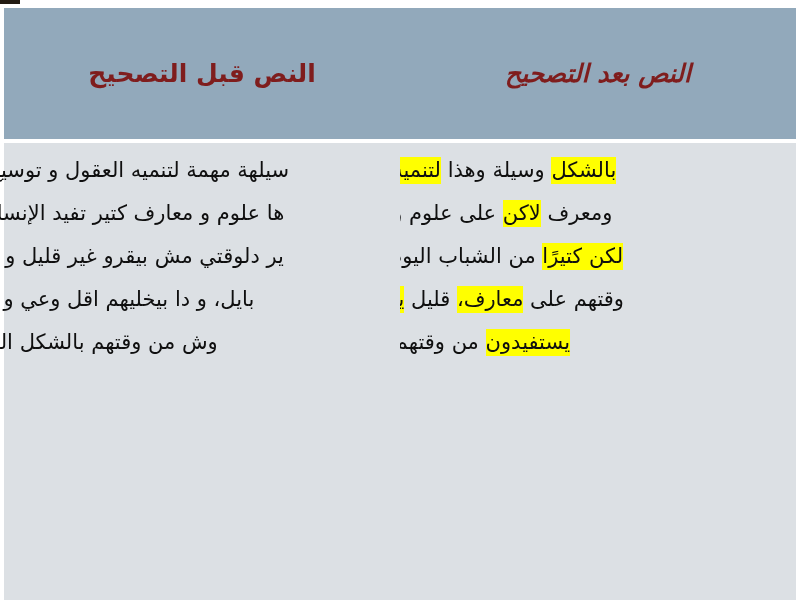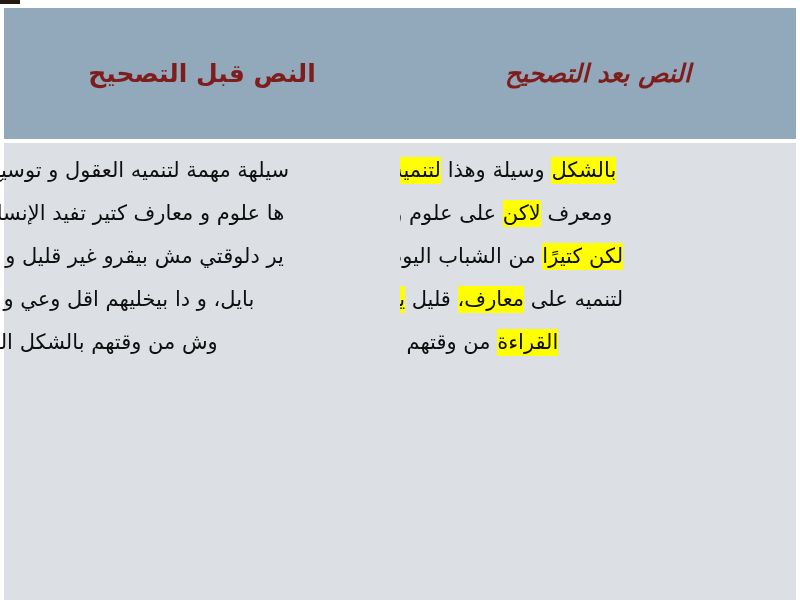--- a/index.html
+++ b/index.html
@@ -123,22 +123,22 @@
       <tr>
         <th class="head-cell left-head">النص بعد التصحيح</th>
         <th class="head-cell right-head">النص قبل التصحيح</th>
       </tr>
       <tr>
         <td class="body-cell left-body">
           <div class="para corrected">
               <span class="line"><mark class="hl">بالشكل</mark><span> وسيلة وهذا </span><mark class="hl">لتنمية</mark><span> العقول وتوسيع المدار</span></span>
               <span class="line"><span>ومعرف </span><mark class="hl">لاكن</mark><span> على علوم ومعارف </span><mark class="hl">كثيرة</mark><span> تفيد الإنـ</span></span>
               <span class="line"><mark class="hl">لكن </mark><mark class="hl">كتيرًا</mark><span> من الشباب اليوم لا </span><mark class="hl">يقرؤون</mark><span> إلا </span><mark class="hl">قليلًا</mark><span> ويق</span></span>
-              <span class="line"><span>لتنميه على </span><mark class="hl">معارف،</mark><span> قليل </span><mark class="hl">يجعلهم</mark><span> أقل وعيًا ومعرف</span></span>
-              <span class="line"><mark class="hl">القراءة</mark><span> من وقتهم بالشكل </span><mark class="hl">الصحيح.</mark></span>
+              <span class="line"><span>وقتهم على </span><mark class="hl">معارف،</mark><span> قليل </span><mark class="hl">يجعلهم</mark><span> أقل وعيًا ومعرف</span></span>
+              <span class="line"><mark class="hl">يستفيدون</mark><span> من وقتهم بالشكل </span><mark class="hl">الصحيح.</mark></span>
             </div>
         </td>
         <td class="body-cell right-body">
           <div class="para original">
               <span class="line"><span>سيلهة مهمة لتنميه العقول و توسيع المدارك، و</span></span>
               <span class="line"><span>ها علوم و معارف كتير تفيد الإنسان. لاكن في</span></span>
               <span class="line"><span>ير دلوقتي مش بيقرو غير قليل و يقضو وقتهم</span></span>
               <span class="line"><span>بايل، و دا بيخليهم اقل وعي و معرفه و</span></span>
               <span class="line"><span>وش من وقتهم بالشكل الصح.</span></span>
             </div>

